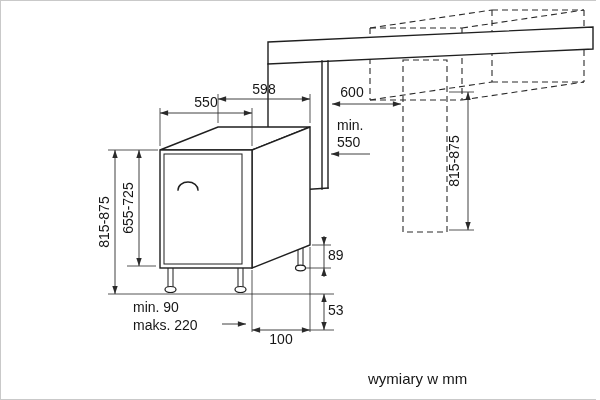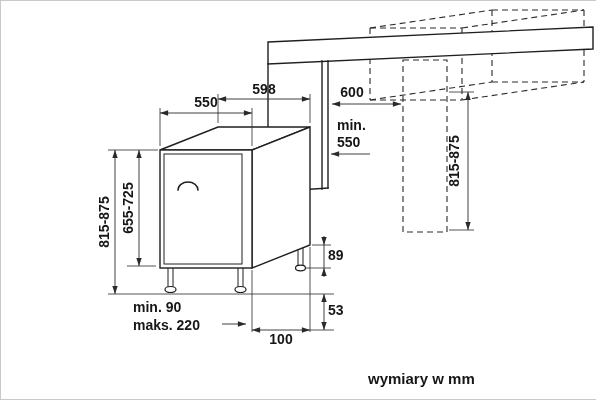--- a/index.html
+++ b/index.html
@@ -1,18 +1,18 @@
 <!DOCTYPE html>
 <html><head>
 <meta charset="utf-8">
 <style>
   html,body{margin:0;padding:0;background:#fff;}
   .stage{
     width:596px;height:400px;position:relative;background:#ffffff;
-    font-family:"Liberation Sans", sans-serif;overflow:hidden;font-weight:bold;
+    font-family:"Liberation Sans", sans-serif;overflow:hidden;
   }
   svg{display:block;}
   svg text{
     font-family:"Liberation Sans", sans-serif;
     font-size:14px;fill:#161616;
   }
   .lbl15{font-size:15px;}
   .main{stroke:#1f1f1f;stroke-width:1.4;fill:none;stroke-linecap:square;}
   .mid{stroke:#1f1f1f;stroke-width:1;fill:none;}
   .face{stroke:#1f1f1f;stroke-width:1.4;fill:#ffffff;}

